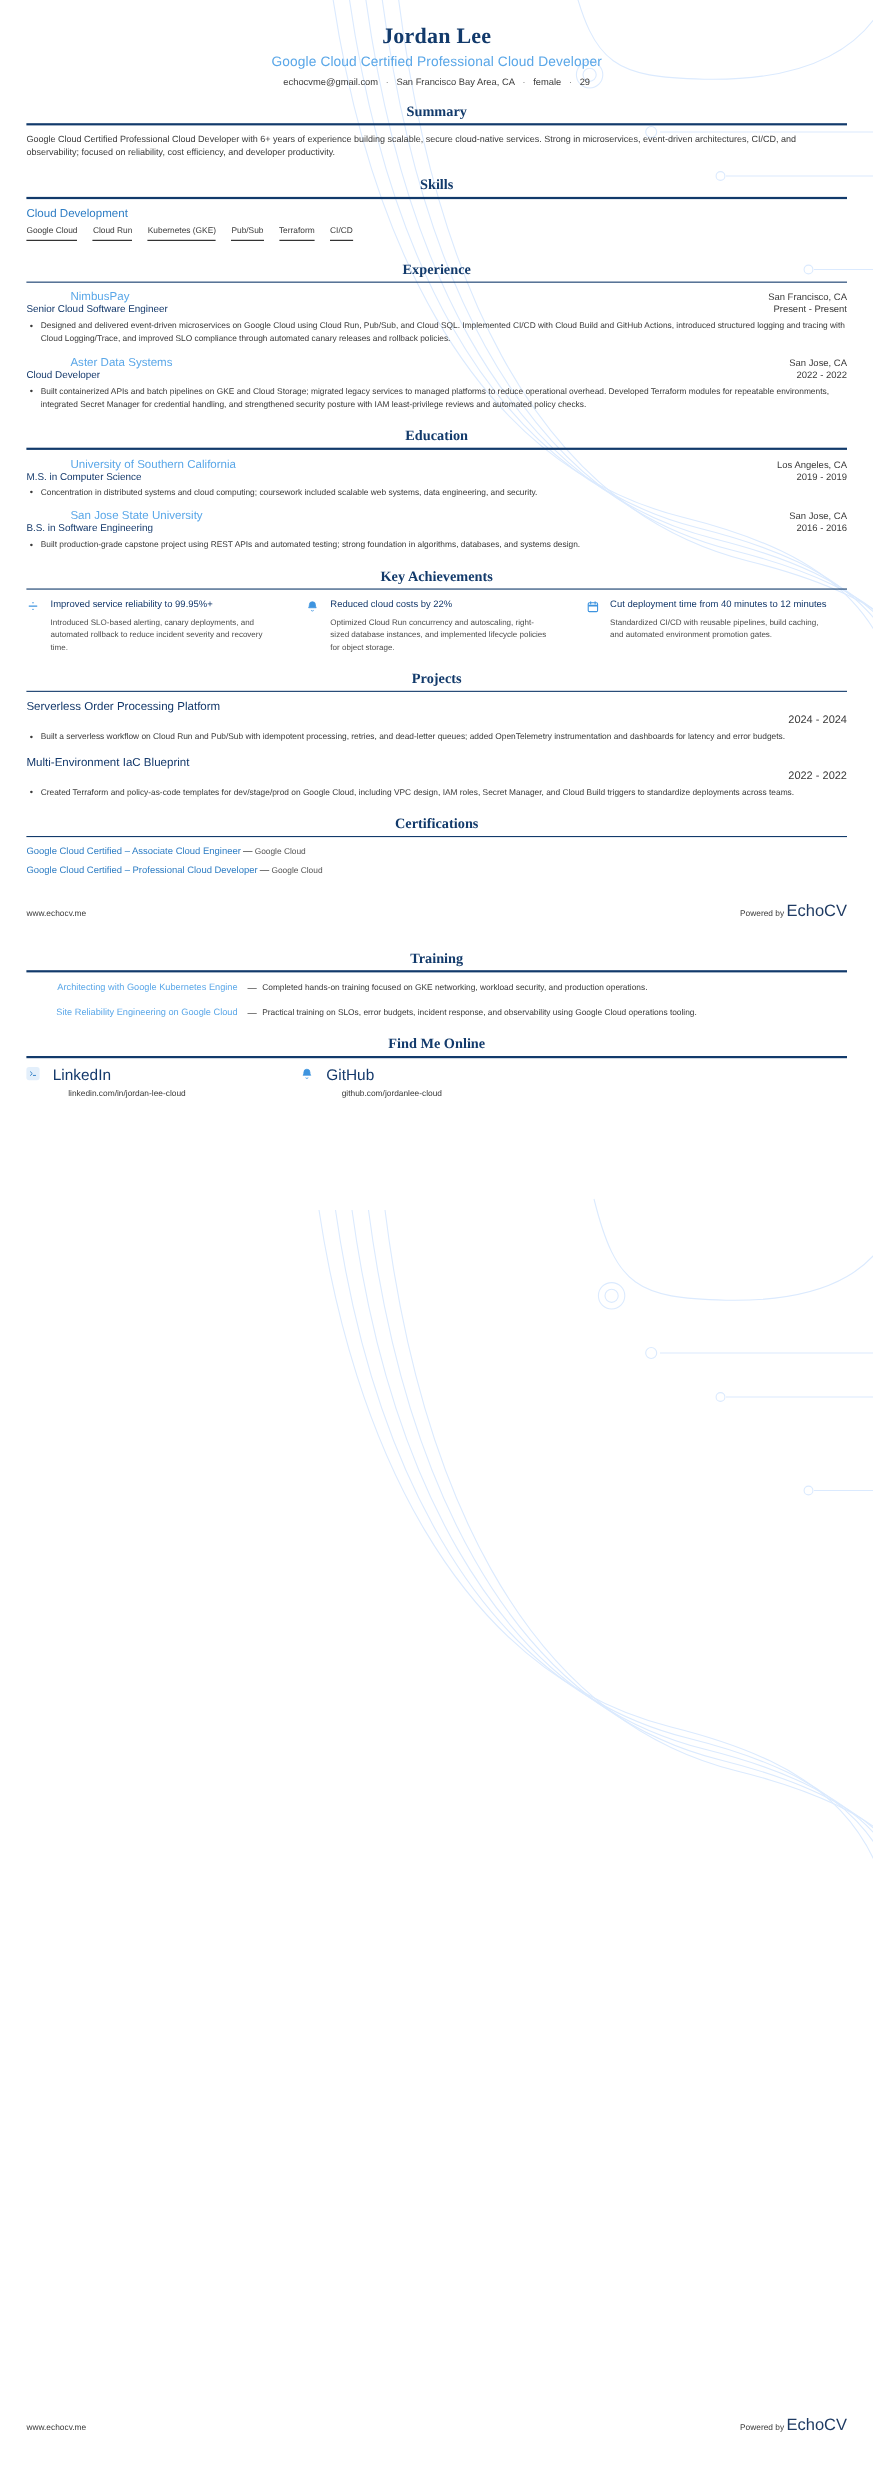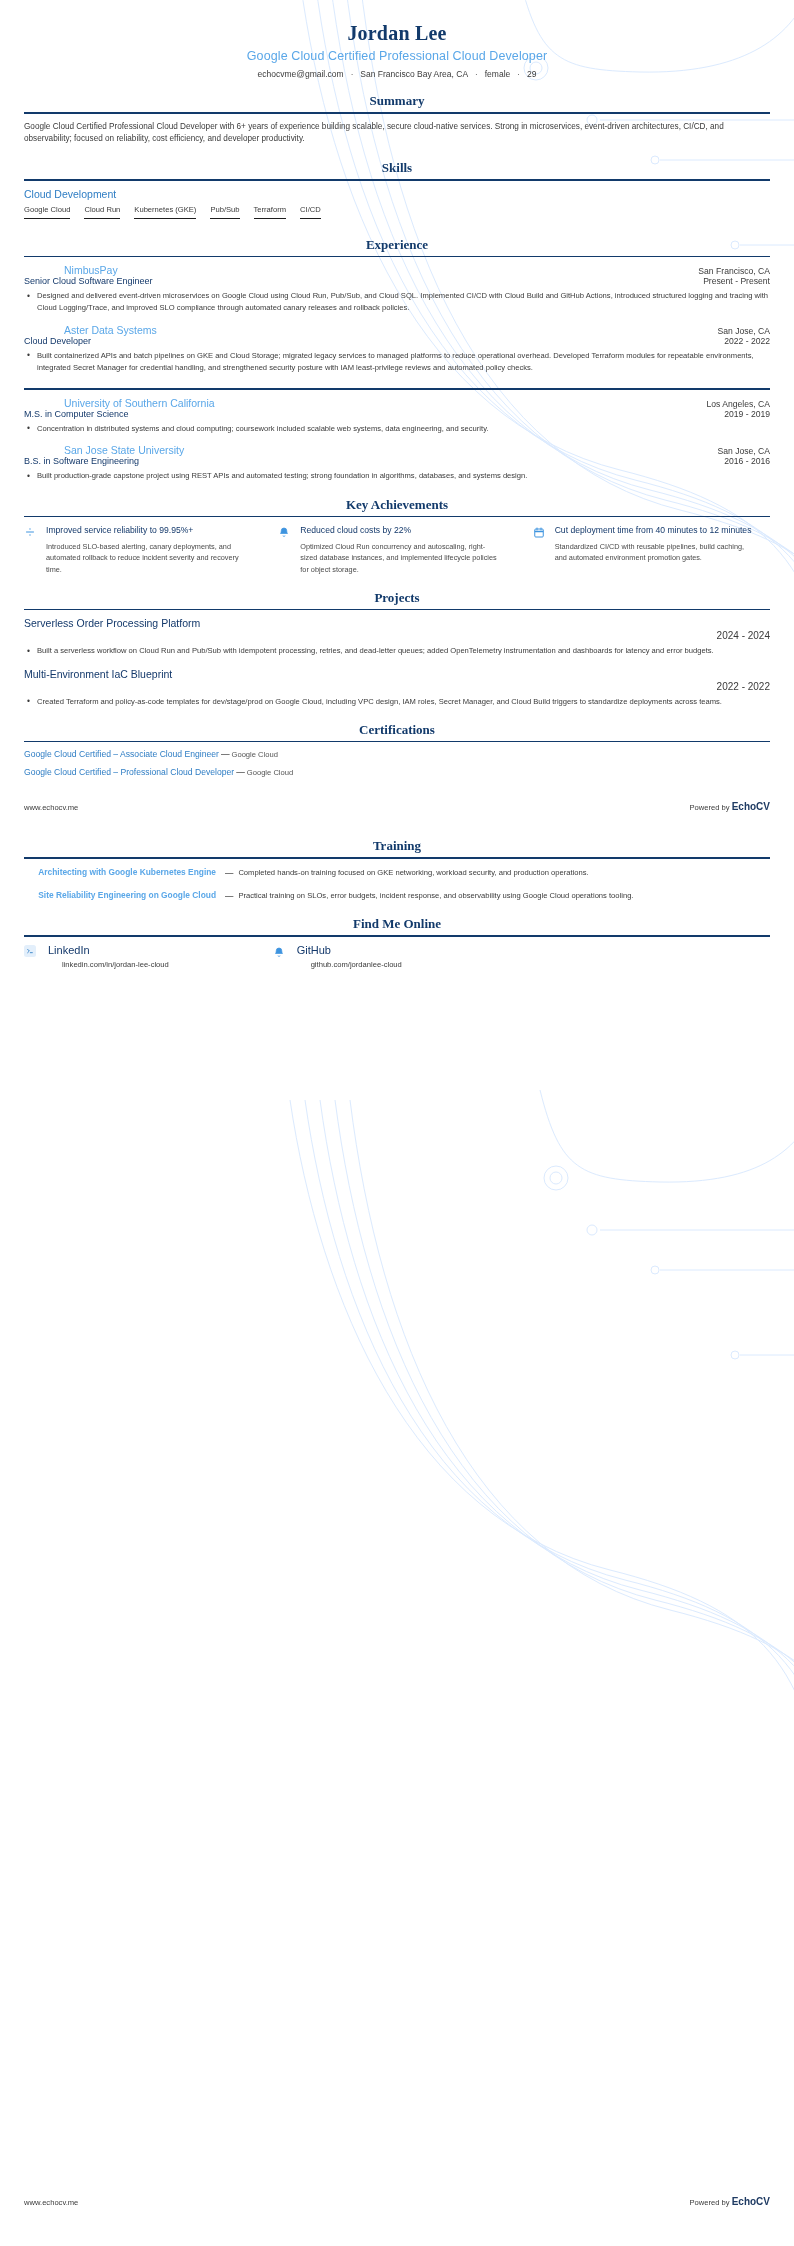--- a/index.html
+++ b/index.html
@@ -146,47 +146,47 @@
   .train-row { display: flex; align-items: stretch; margin-bottom: 10px; }
   .train-left {
     width: 196px;
     min-width: 196px;
     text-align: right;
     padding-right: 4px;
     display: flex;
     align-items: center;
     justify-content: flex-end;
   }
-  .train-name { font-size: 8.4px; color: #5aa7e8; line-height: 1.35; font-weight: bold; }
+  .train-name { font-size: 8.4px; color: #5aa7e8; line-height: 1.35; }
   .train-dash { padding: 0 5px; color: #2b2b2b; font-size: 8.4px; display: flex; align-items: center; }
   .train-desc { flex: 1; font-size: 7.6px; line-height: 1.6; color: #3a3a3a; padding-top: 1px; }
 
   
   .online-grid { display: flex; }
   .online { width: 33.33%; display: flex; padding-right: 16px; }
   .online-icon { width: 24px; min-width: 24px; padding-top: 1px; }
   .online-body { flex: 1; }
-  .online-label { font-size: 11px; color: #14396b; }
+  .online-label { font-size: 14px; color: #14396b; }
   .online-url { font-size: 7.6px; color: #3a3a3a; margin-top: 4px; padding-left: 14px; }
 
   .ic-badge {
     width: 12px; height: 12px; border-radius: 2.5px;
     background: #e3effb; display: flex; align-items: center; justify-content: center;
   }
 
   
   .footer {
     display: flex;
     justify-content: space-between;
     align-items: baseline;
     padding: 0 24px;
   }
   .footer-url { font-size: 7.6px; color: #3a3a3a; }
   .footer-brand { font-size: 7.6px; color: #3a3a3a; }
-  .footer-brand b { font-family: "Liberation Sans", sans-serif; font-size: 10px; color: #1f3b63; font-weight: bold; }
+  .footer-brand b { font-family: "Liberation Sans", sans-serif; font-size: 15px; color: #1f3b63; font-weight: normal; }
 </style>
 </head>
 <body>
 
 <svg class="bg-deco" viewBox="0 0 794 2246" xmlns="http://www.w3.org/2000/svg">
   <g fill="none" stroke="#dbeafe" stroke-width="1">
     <path d="M300,-20 C330,200 420,420 620,470 C760,505 820,560 830,700"></path>
     <path d="M315,-20 C345,210 435,430 635,480 C775,515 835,570 845,710"></path>
     <path d="M330,-20 C360,220 450,440 650,490 C790,525 850,580 860,720"></path>
     <path d="M345,-20 C375,230 465,450 665,500 C805,535 865,590 875,730"></path>
@@ -290,20 +290,21 @@
           </div>
           <ul class="bullets">
             <li>Built containerized APIs and batch pipelines on GKE and Cloud Storage; migrated legacy services to managed platforms to reduce operational overhead. Developed Terraform modules for repeatable environments, integrated Secret Manager for credential handling, and strengthened security posture with IAM least-privilege reviews and automated policy checks.</li>
           </ul>
         </div>
 
       </div>
     </div>
 
     <div class="section">
+      <div class="section-title">Education</div>
       <div class="rule"></div>
       <div class="section-body">
 
         <div class="entry">
           <div class="entry-row">
             <span class="entry-org">University of Southern California</span>
             <span class="entry-loc">Los Angeles, CA</span>
           </div>
           <div class="entry-row">
             <span class="entry-role">M.S. in Computer Science</span>

